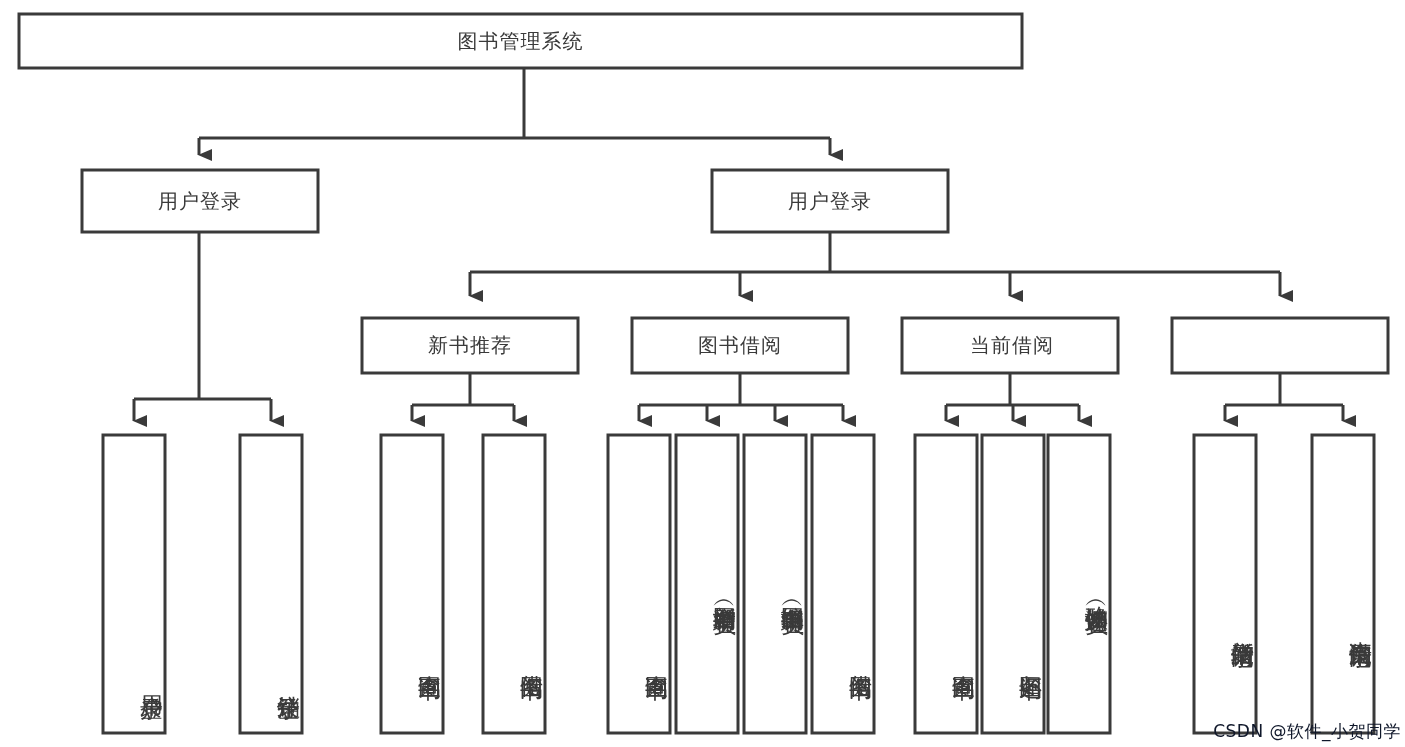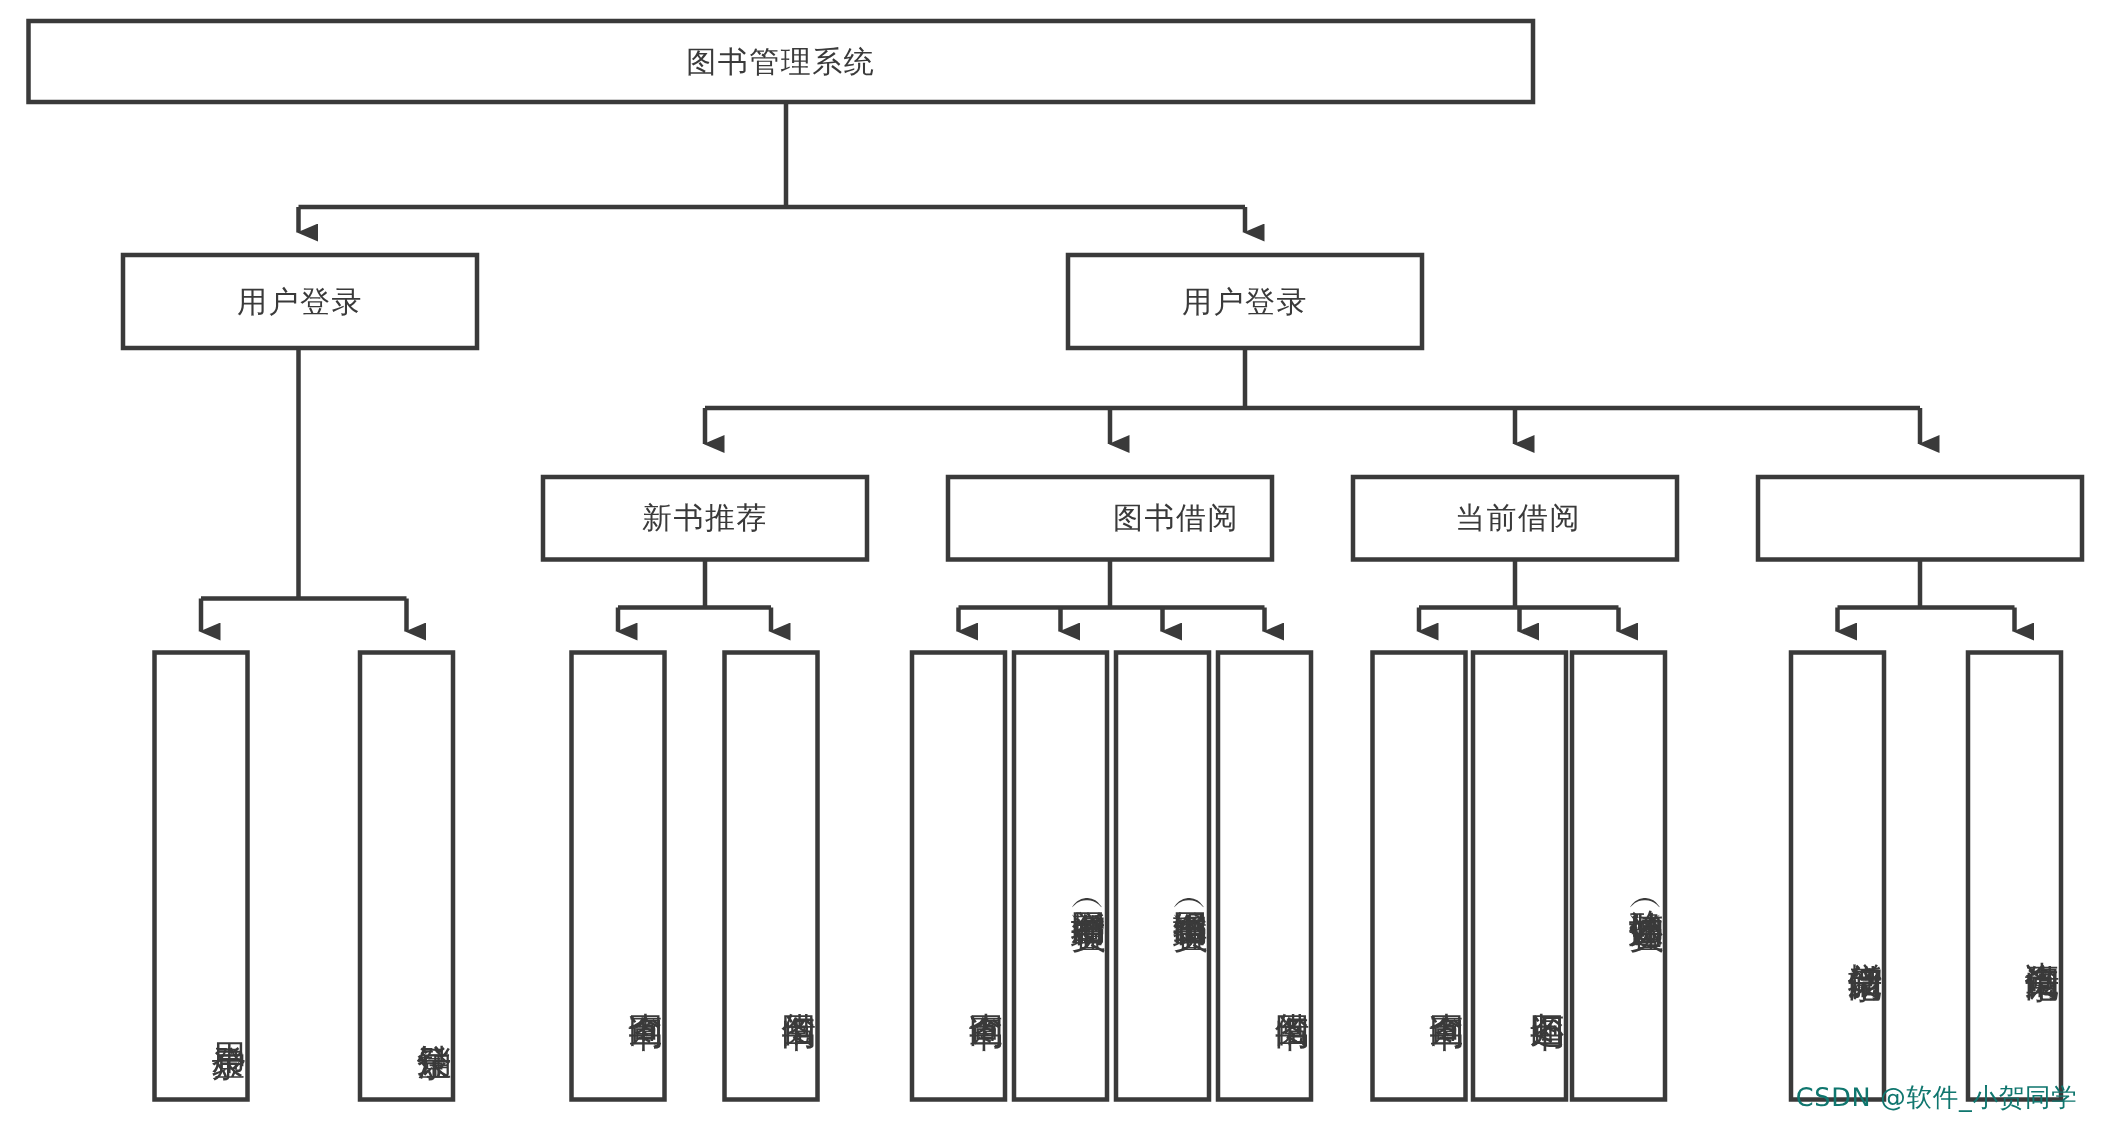--- a/index.html
+++ b/index.html
@@ -54,23 +54,23 @@
     color: #3a3a3a;
     font-size: 23px;
     line-height: 1.17;
     writing-mode: vertical-rl;
     text-orientation: upright;
     letter-spacing: 1px;
     pointer-events: none;
   }
   .watermark {
     position: absolute;
-    right: 20px;
+    right: 4px;
     bottom: 4px;
-    color: #0f766e;
+    color: #0f172a;
     font-size: 17px;
     letter-spacing: 0.5px;
     white-space: nowrap;
   }
 </style>
 </head>
 <body>
 
 <div id="page">
 
@@ -142,21 +142,21 @@
     <rect class="node-box" x="1194" y="435" width="62" height="298"></rect>
     <rect class="node-box" x="1312" y="435" width="62" height="298"></rect>
   </svg>
 
   <div class="node-label-h" style="left:19px; top:14px; width:1003px; height:54px;">图书管理系统</div>
 
   <div class="node-label-h" style="left:82px; top:170px; width:236px; height:62px;">用户登录</div>
   <div class="node-label-h" style="left:712px; top:170px; width:236px; height:62px;">用户登录</div>
 
   <div class="node-label-h" style="left:362px; top:318px; width:216px; height:55px;border-radius:14px;">新书推荐</div>
-  <div class="node-label-h" style="left:632px; top:318px; width:216px; height:55px;margin-left:44px;">图书借阅</div>
+  <div class="node-label-h" style="left:632px; top:318px; width:216px; height:55px;">图书借阅</div>
   <div class="node-label-h" style="left:902px; top:318px; width:220px; height:55px;">当前借阅</div>
 
   <div class="node-label-v" style="left:103px; top:435px; width:62px; height:298px; padding-top:95px;">用户登录</div>
   <div class="node-label-v" style="left:240px; top:435px; width:62px; height:298px; padding-top:95px;">注销登录</div>
 
   <div class="node-label-v" style="left:381px; top:435px; width:62px; height:298px; padding-top:75px;">查询图书</div>
   <div class="node-label-v" style="left:483px; top:435px; width:62px; height:298px; padding-top:75px;">借阅图书</div>
 
   <div class="node-label-v" style="left:608px; top:435px; width:62px; height:298px; padding-top:75px;">查询图书</div>
   <div class="node-label-v" style="left:676px; top:435px; width:62px; height:298px; padding-top:8px;">新增图书（管理员）</div>

